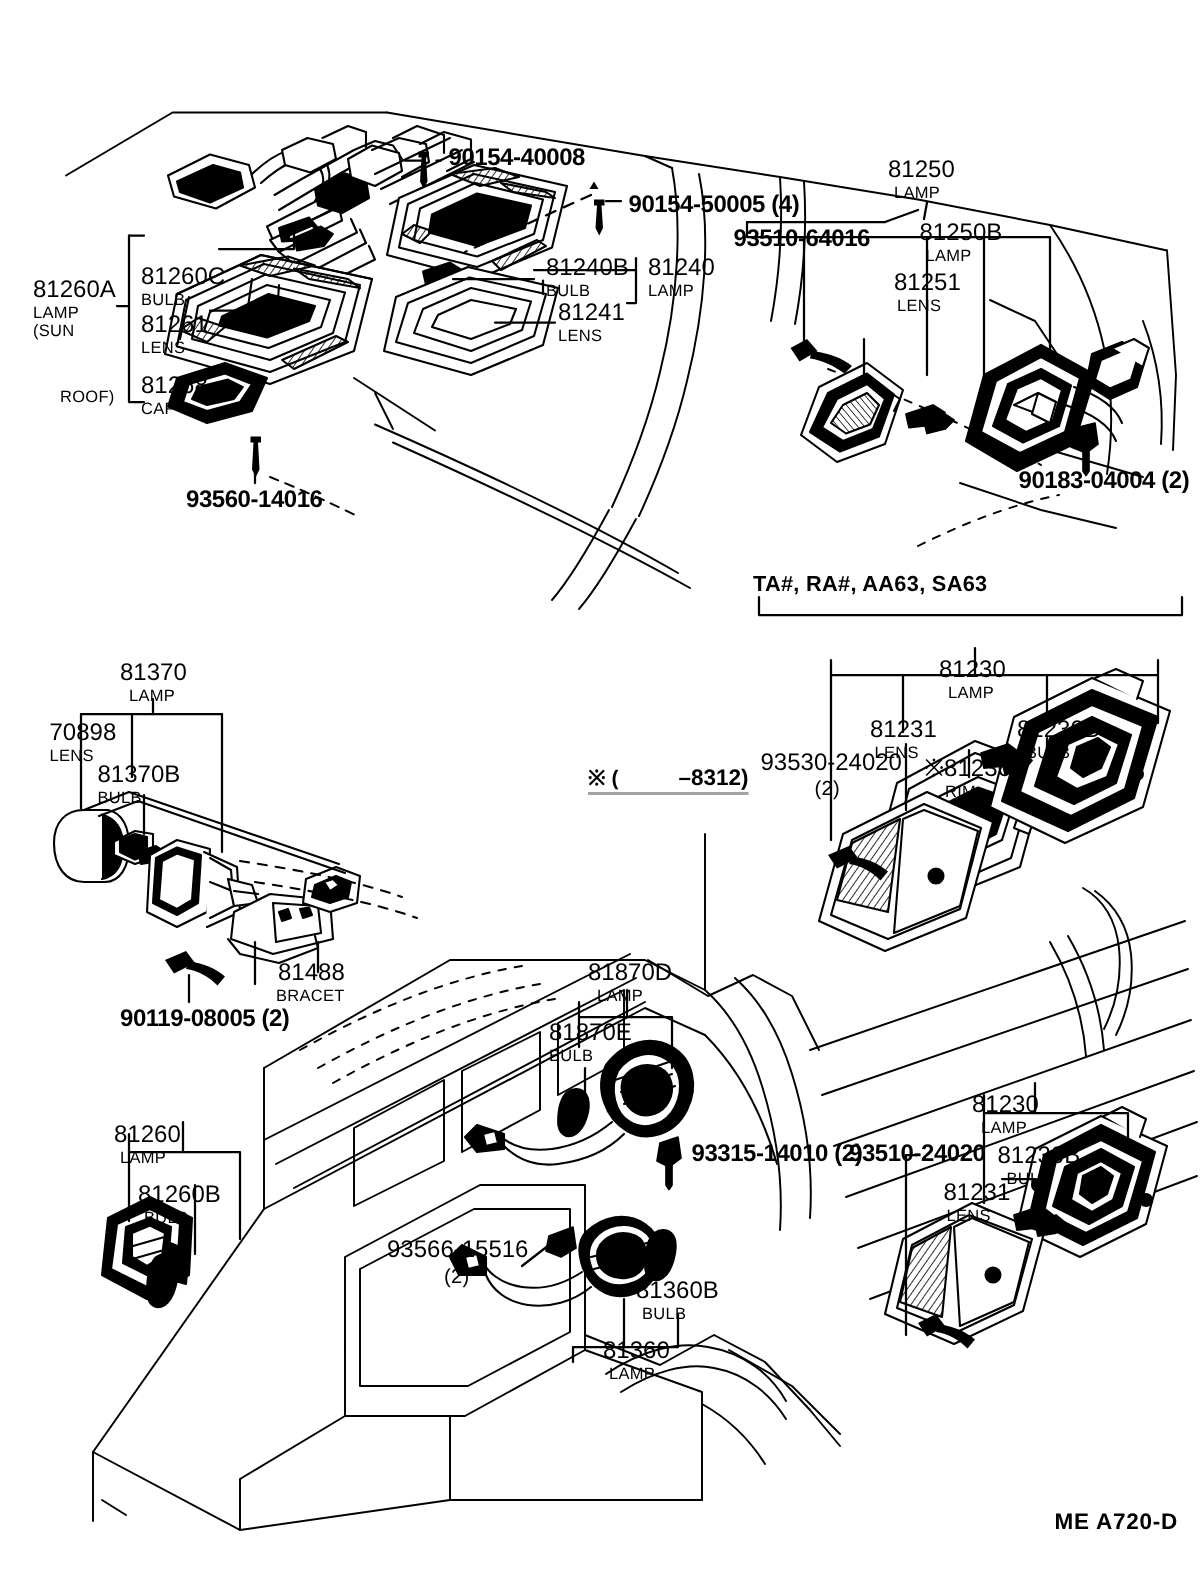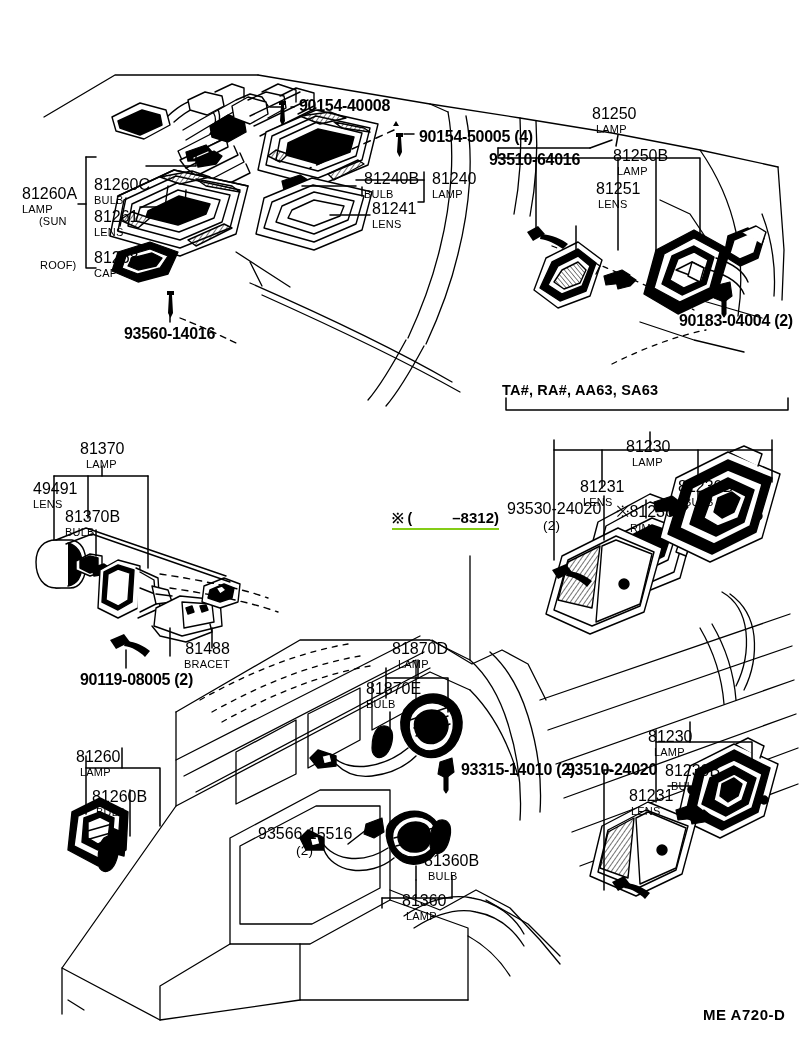--- a/index.html
+++ b/index.html
@@ -47,21 +47,21 @@
   .code {
     position: absolute;
     font-size: 15px;
     font-weight: bold;
     letter-spacing: 0.5px;
   }
   .note-box {
     position: absolute;
     font-weight: bold;
     font-size: 15px;
-    border-bottom: 2px solid #84cc16;
+    border-bottom: 2px solid #a3a3a3;
     padding-bottom: 1px;
     white-space: nowrap;
   }
   .note-box .star { font-size: 14px; }
   .note-gap { display: inline-block; width: 40px; }
   .variant {
     position: absolute;
     font-size: 14.5px;
     font-weight: bold;
     letter-spacing: 0.2px;
@@ -531,21 +531,21 @@
         <path d="M604,770 L604,890"></path>
         <path d="M668,786 L690,786"></path>
         <path d="M604,770 L612,770"></path>
       </g>
     </g>
   </svg>
 
   <div class="grp" style="left:22px; top:185px;">
     <span class="pn">81260A</span>
     <span class="sub">LAMP</span>
-    <span class="sub" style="margin-left:17px;">(SUN</span>
+    <span class="sub" style="margin-left:0;">(SUN</span>
     <span class="sub" style="margin-left:18px;margin-top:32px;">ROOF)</span>
   </div>
 
   <div class="grp" style="left:94px; top:152px;margin-top:24px;">
     <span class="pn">81260C</span>
     <span class="sub">BULB</span>
   </div>
 
   <div class="grp" style="left:94px; top:208px;">
     <span class="pn">81261</span>
@@ -617,21 +617,21 @@
 
   <div class="note-box" style="left:392px; top:508px;">
     <span class="star">※ (</span><span class="note-gap"></span><span>–8312)</span>
   </div>
 
   <div class="grp" style="left:80px; top:440px;">
     <span class="pn">81370</span>
     <span class="sub" style="margin-left:6px;">LAMP</span>
   </div>
   <div class="grp" style="left:33px; top:480px;">
-    <span class="pn">49491</span>
+    <span class="pn">70898</span>
     <span class="sub">LENS</span>
   </div>
   <div class="grp" style="left:65px; top:508px;">
     <span class="pn">81370B</span>
     <span class="sub">BULB</span>
   </div>
   <div class="grp" style="left:184px; top:640px;text-align:right;">
     <span class="pn">81488</span>
     <span class="sub">BRACET</span>
   </div>

